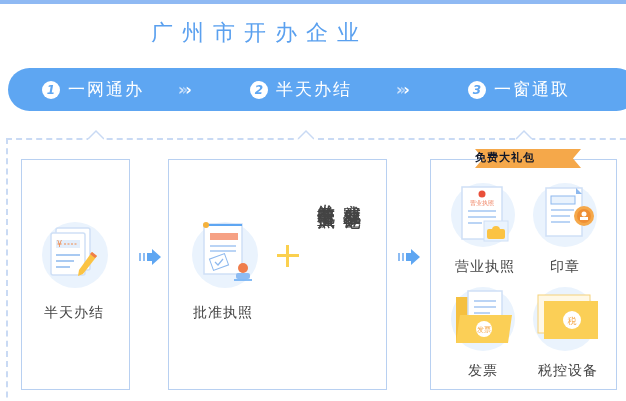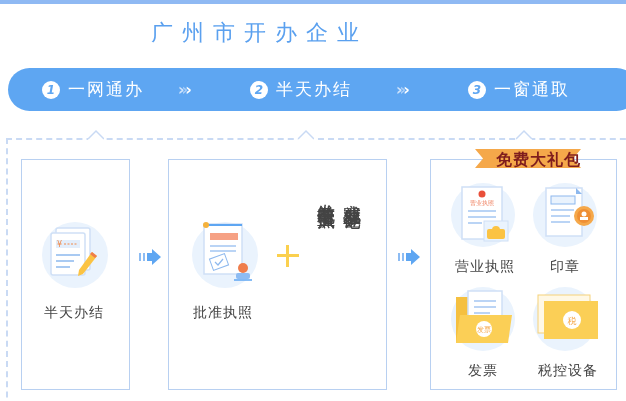--- a/index.html
+++ b/index.html
@@ -27,22 +27,22 @@
 
   .box { position: absolute; border: 1.5px solid #b8d0f1; background: #fff; }
   .icon-circle { position: absolute; border-radius: 50%; background: #eaf3fd; }
   .label { position: absolute; font-size: 14px; color: #444; letter-spacing: 1px; white-space: nowrap; }
 
   .arrow { position: absolute; }
 
   .vtext { position: absolute; writing-mode: vertical-rl; font-size: 18px; color: #444; letter-spacing: 1px; line-height: 20px; }
 
   .ribbon { position: absolute; left: 475px; top: 149px; width: 106px; height: 19px; }
-  .ribbon-label { position: absolute; left: 475px; top: 150px; width: 106px; text-align: right;
-                  font-size: 16px; color: #7f1d1d; font-weight: bold; letter-spacing: 1px; }
+  .ribbon-label { position: absolute; left: 475px; top: 150px; width: 106px; text-align: left;
+                  font-size: 11px; color: #0f172a; font-weight: bold; letter-spacing: 1px; }
 </style>
 </head>
 <body>
 
 <div class="topbar"></div>
 
 <h1 class="title">广州市开办企业</h1>
 
 <div class="stepbar">
   <div class="step" style="left:34px;">

